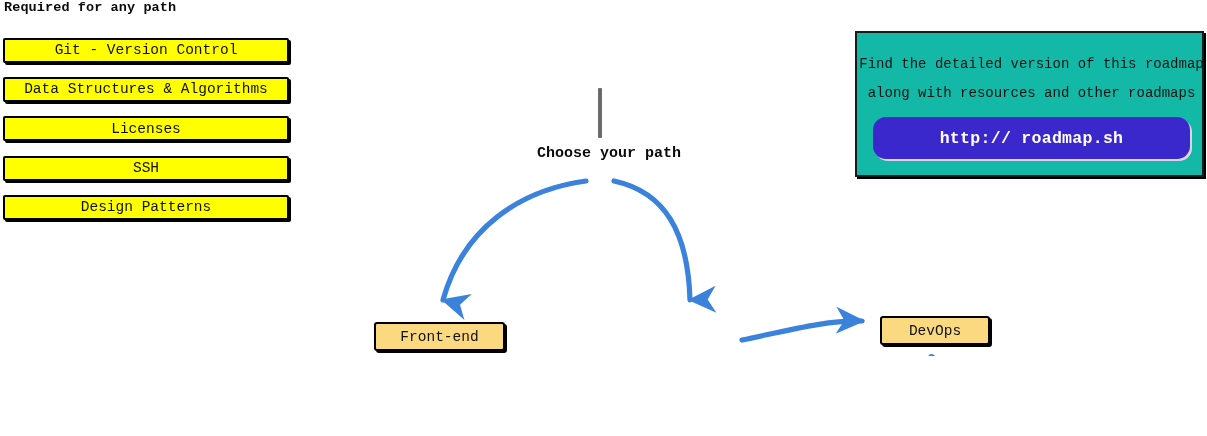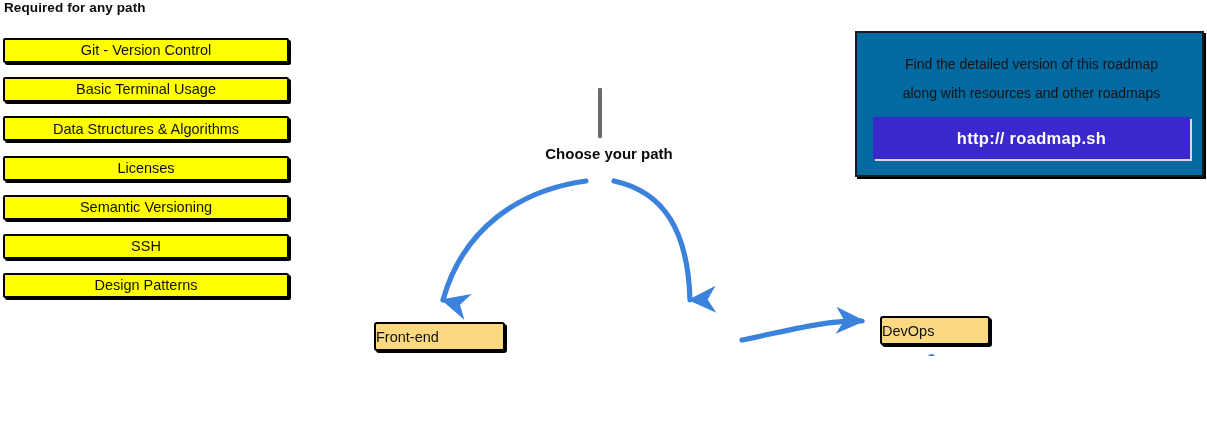--- a/index.html
+++ b/index.html
@@ -7,21 +7,21 @@
     margin: 0;
     padding: 0;
     background: #ffffff;
   }
   #canvas {
     position: relative;
     width: 1207px;
     height: 356px;
     background: #ffffff;
     overflow: hidden;
-    font-family: Liberation Sans, sans-serif;
+    font-family: Liberation Mono, monospace;
   }
 
   
   .col-heading {
     position: absolute;
     left: 4px;
     top: 0px;
     font-size: 13.5px;
     font-weight: bold;
     color: #0b0b0b;
@@ -108,20 +108,21 @@
   
   .path-box {
     position: absolute;
     box-sizing: border-box;
     background: #fad980;
     border: 2.5px solid #000000;
     border-radius: 3px;
     box-shadow: 2px 2px 0 0 #000000;
     display: flex;
     align-items: center;
+    justify-content: center;
   }
   .path-box span {
     font-size: 14.5px;
     color: #111111;
     white-space: nowrap;
   }
   #path-frontend { left: 374px; top: 322px; width: 131px; height: 29px; }
   #path-backend  { left: 612px; top: 322px; width: 120px; height: 29px; }
   #path-devops   { left: 880px; top: 316px; width: 110px; height: 29px; }
 
@@ -140,21 +141,21 @@
   #dots-devops   { left: 928px; top: 354px; }
 
   
   .info-card {
     position: absolute;
     left: 855px;
     top: 31px;
     width: 349px;
     height: 146px;
     box-sizing: border-box;
-    background: #0369a1;
+    background: #14b8a6;
     border: 2.5px solid #1a1a1a;
     box-shadow: 2px 2px 0 0 #000000;
   }
   .info-line {
     position: absolute;
     left: 0;
     width: 349px;
     text-align: center;
     font-size: 14px;
     color: #141414;
@@ -166,20 +167,21 @@
     position: absolute;
     left: 16px;
     top: 84px;
     width: 317px;
     height: 42px;
     background: #3b28cc;
     display: flex;
     align-items: center;
     justify-content: center;
     box-shadow: 2px 2px 0 0 #d8d8e8;
+    border-radius: 13px;
   }
   .url-button span {
     font-size: 16.5px;
     font-weight: bold;
     color: #ffffff;
     letter-spacing: 0.3px;
     white-space: nowrap;
   }
 </style>
 </head>
@@ -187,30 +189,24 @@
 
 <div id="canvas">
 
   <div class="col-heading">Required for any path</div>
 
   <div class="req-list" id="req-list">
       <div class="req-box">
         <span>Git - Version Control</span>
       </div>
       <div class="req-box">
-        <span>Basic Terminal Usage</span>
-      </div>
-      <div class="req-box">
         <span>Data Structures &amp; Algorithms</span>
       </div>
       <div class="req-box">
         <span>Licenses</span>
-      </div>
-      <div class="req-box">
-        <span>Semantic Versioning</span>
       </div>
       <div class="req-box">
         <span>SSH</span>
       </div>
       <div class="req-box">
         <span>Design Patterns</span>
       </div>
     </div>
 
 

